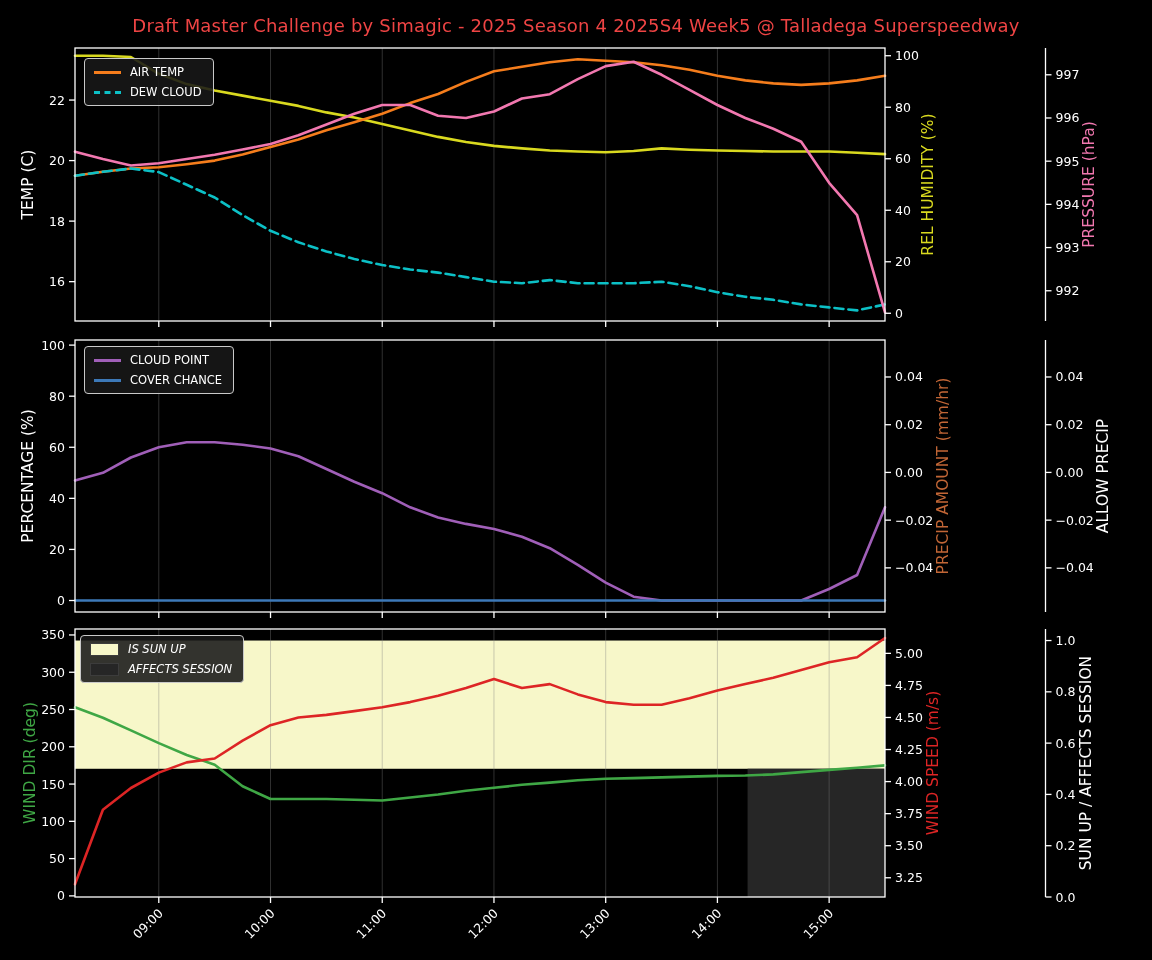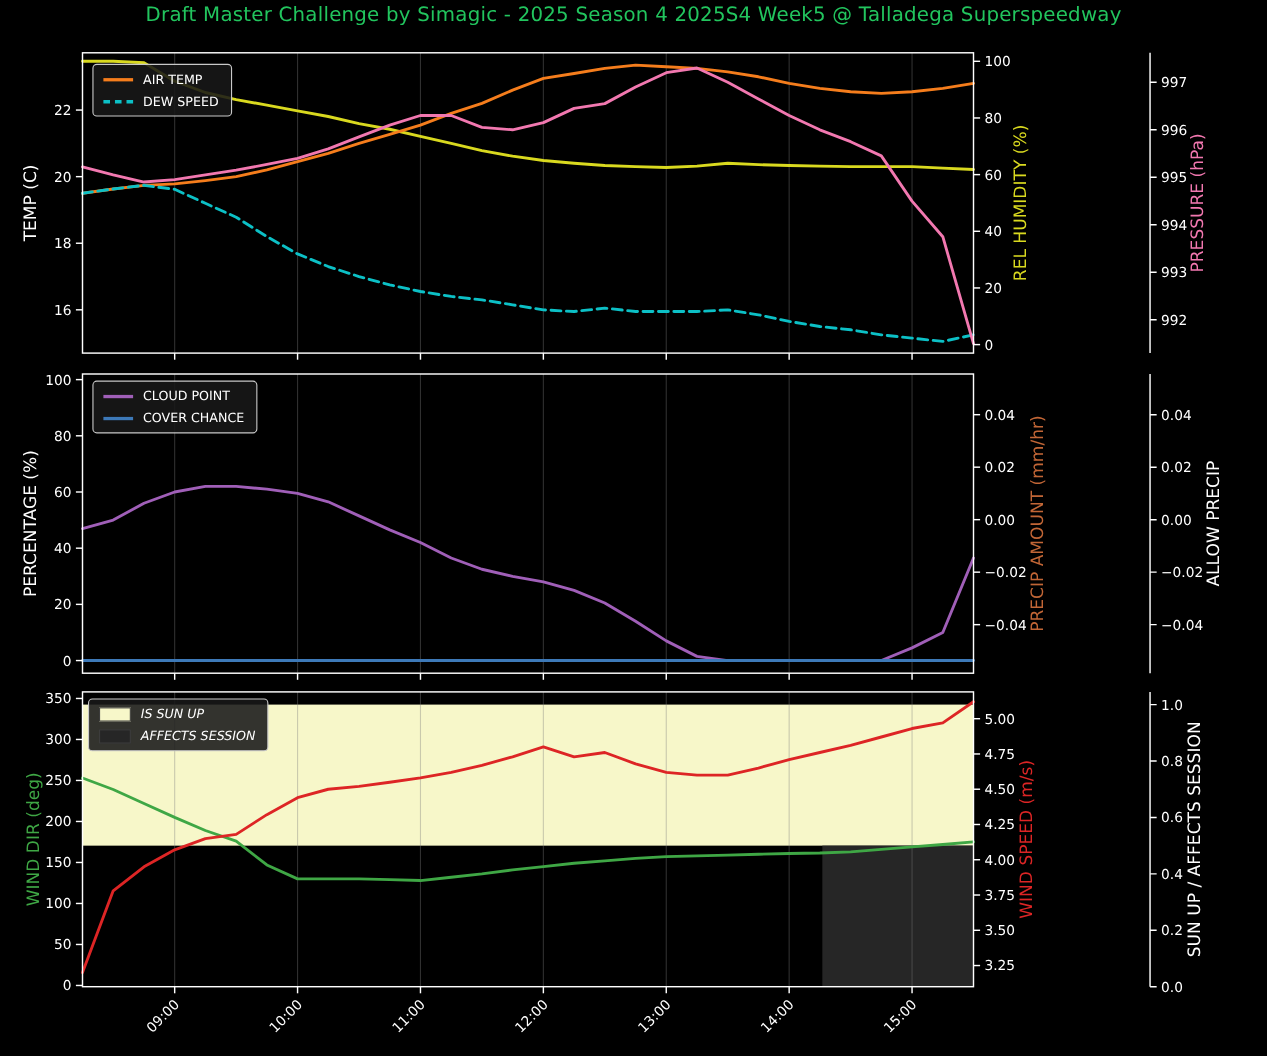--- a/index.html
+++ b/index.html
@@ -1,18 +1,18 @@
 <!DOCTYPE html>
 <html><head>
 <meta charset="utf-8">
 <style>
   html,body{margin:0;padding:0;background:#000;}
   body{width:1152px;height:960px;font-family:"DejaVu Sans",sans-serif;}
   .figure{position:relative;width:1152px;height:960px;background:#000;overflow:hidden;}
-  .fig-title{position:absolute;top:3px;left:0;width:100%;text-align:center;color:#22c55e;
+  .fig-title{position:absolute;top:15px;left:0;width:100%;text-align:center;color:#ef4444;
              font-size:18px;letter-spacing:0.2px;}
   #chart{position:absolute;left:0;top:0;}
   .legend{position:absolute;background:rgba(24,24,24,0.88);border:1px solid #c9c9c9;
           border-radius:4px;padding:6px 11px 6px 9px;display:flex;flex-direction:column;
           gap:6px;z-index:3;text-align:center;}
   .lrow{display:flex;align-items:center;gap:9px;}
   .sw{width:27px;flex:0 0 27px;height:0;}
   .sw.patch{height:11px;}
   .ltxt{color:#fff;font-size:11.5px;white-space:nowrap;}
 </style>
@@ -237,21 +237,21 @@
       </g>
     </svg>
 
   <div class="legend" id="legend1" style="left:84px;top:58px;">
     <div class="lrow">
       <span class="sw" style="border-top: 3px solid rgb(245, 125, 28);"></span>
       <span class="ltxt">AIR TEMP</span>
     </div>
     <div class="lrow">
       <span class="sw" style="border-top: 3px dashed rgb(12, 192, 198);"></span>
-      <span class="ltxt">DEW SPEED</span>
+      <span class="ltxt">DEW CLOUD</span>
     </div>
   </div>
 
   <div class="legend" id="legend2" style="left:84px;top:346px;">
     <div class="lrow">
       <span class="sw" style="border-top: 3px solid rgb(160, 95, 184);"></span>
       <span class="ltxt">CLOUD POINT</span>
     </div>
     <div class="lrow">
       <span class="sw" style="border-top: 3px solid rgb(61, 121, 184);"></span>

